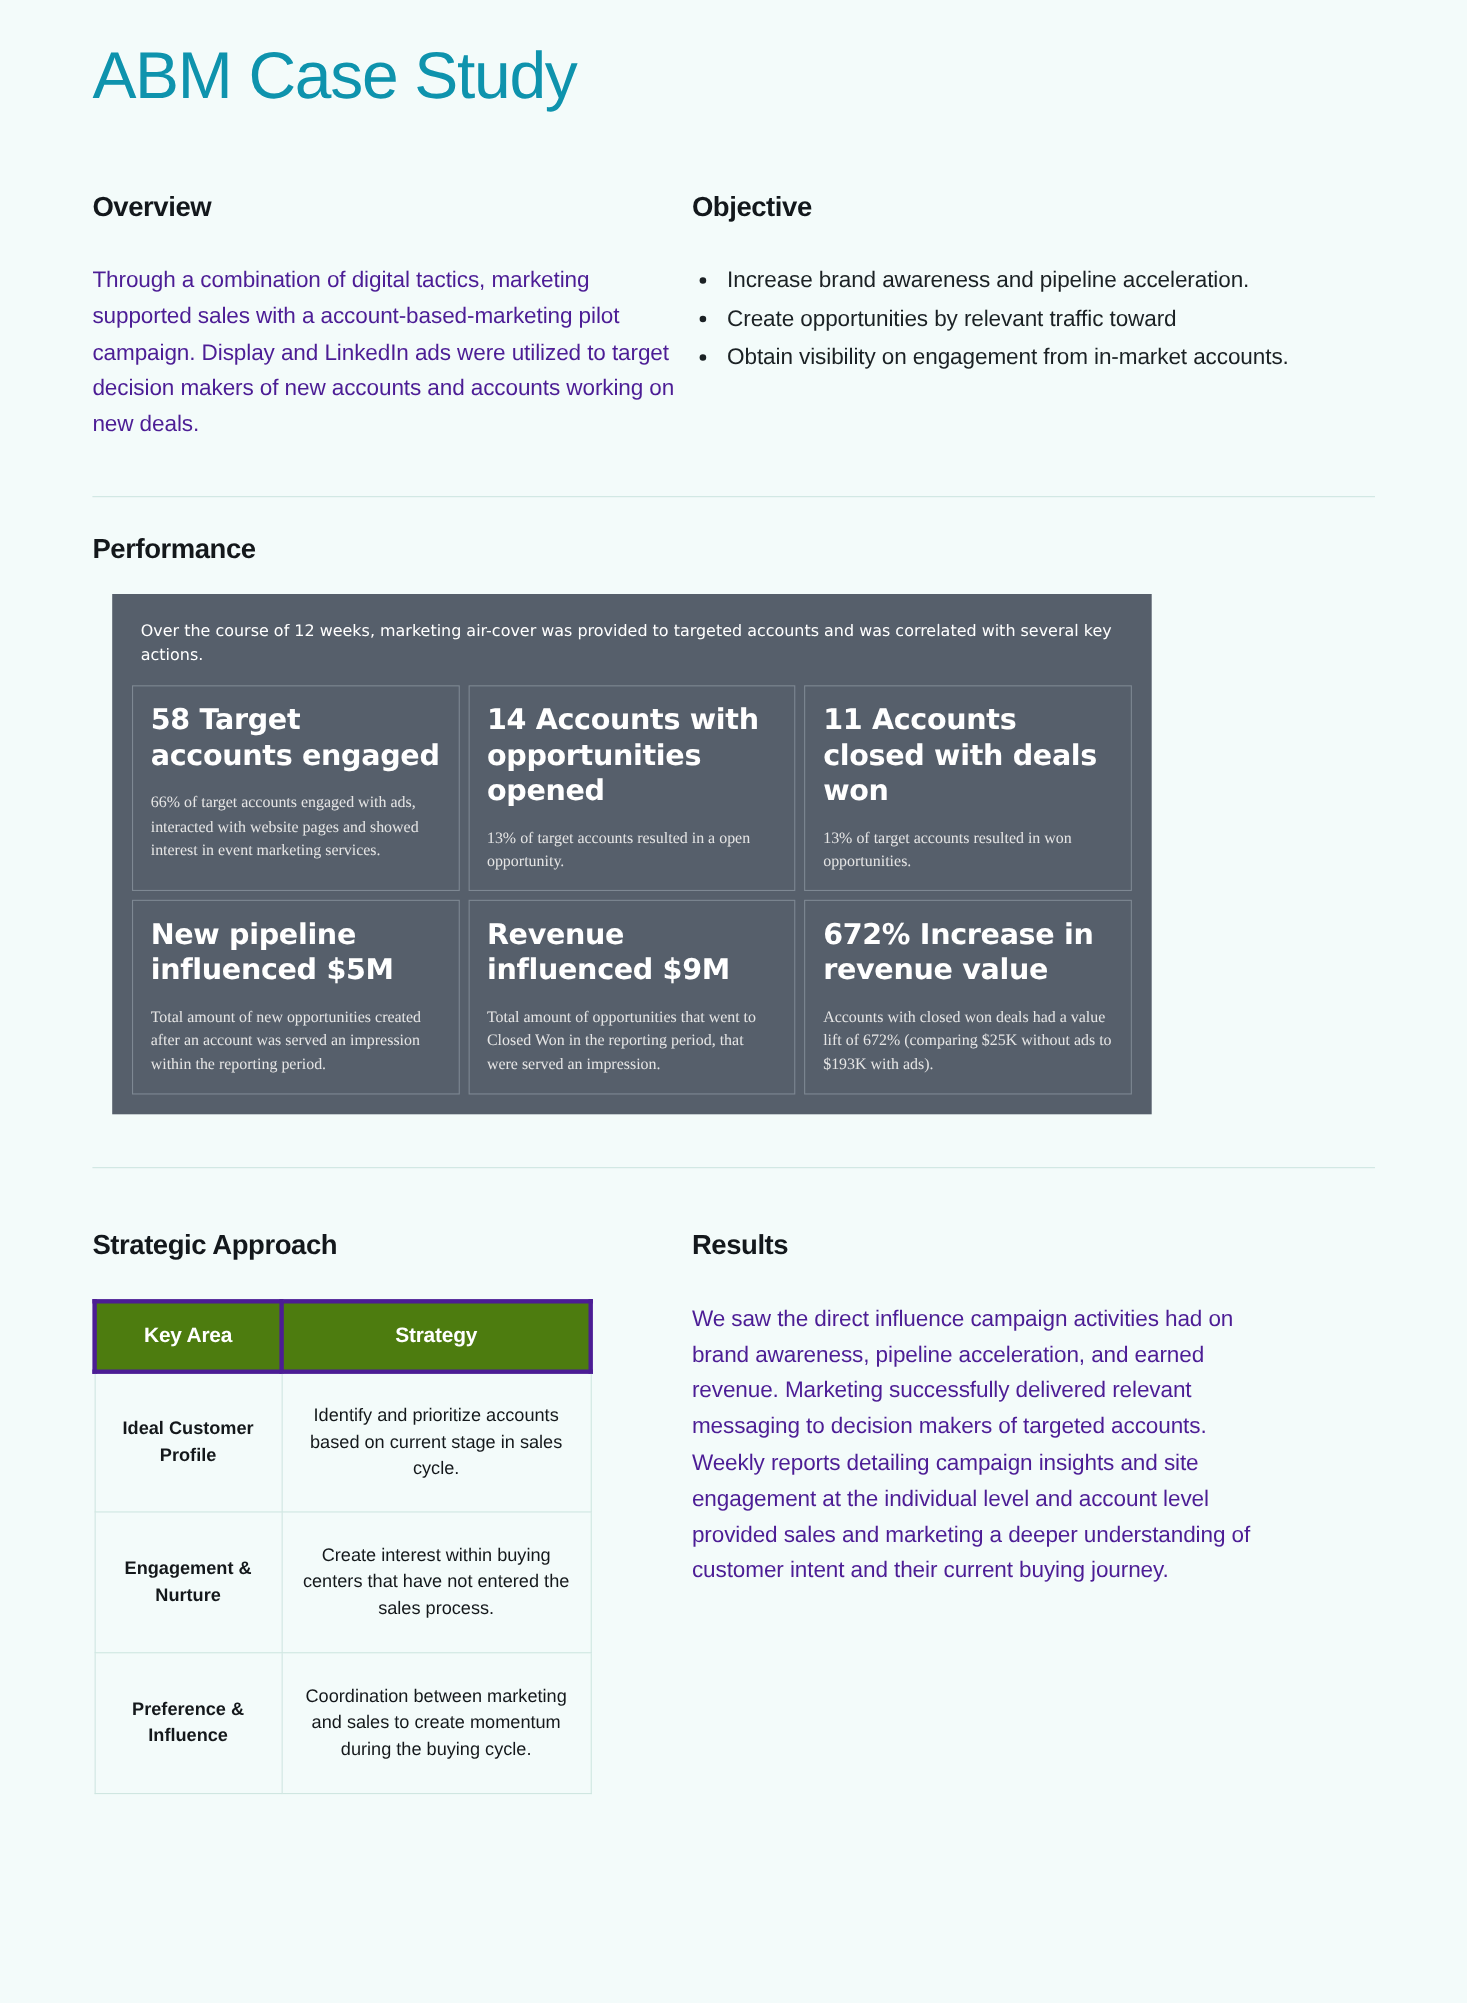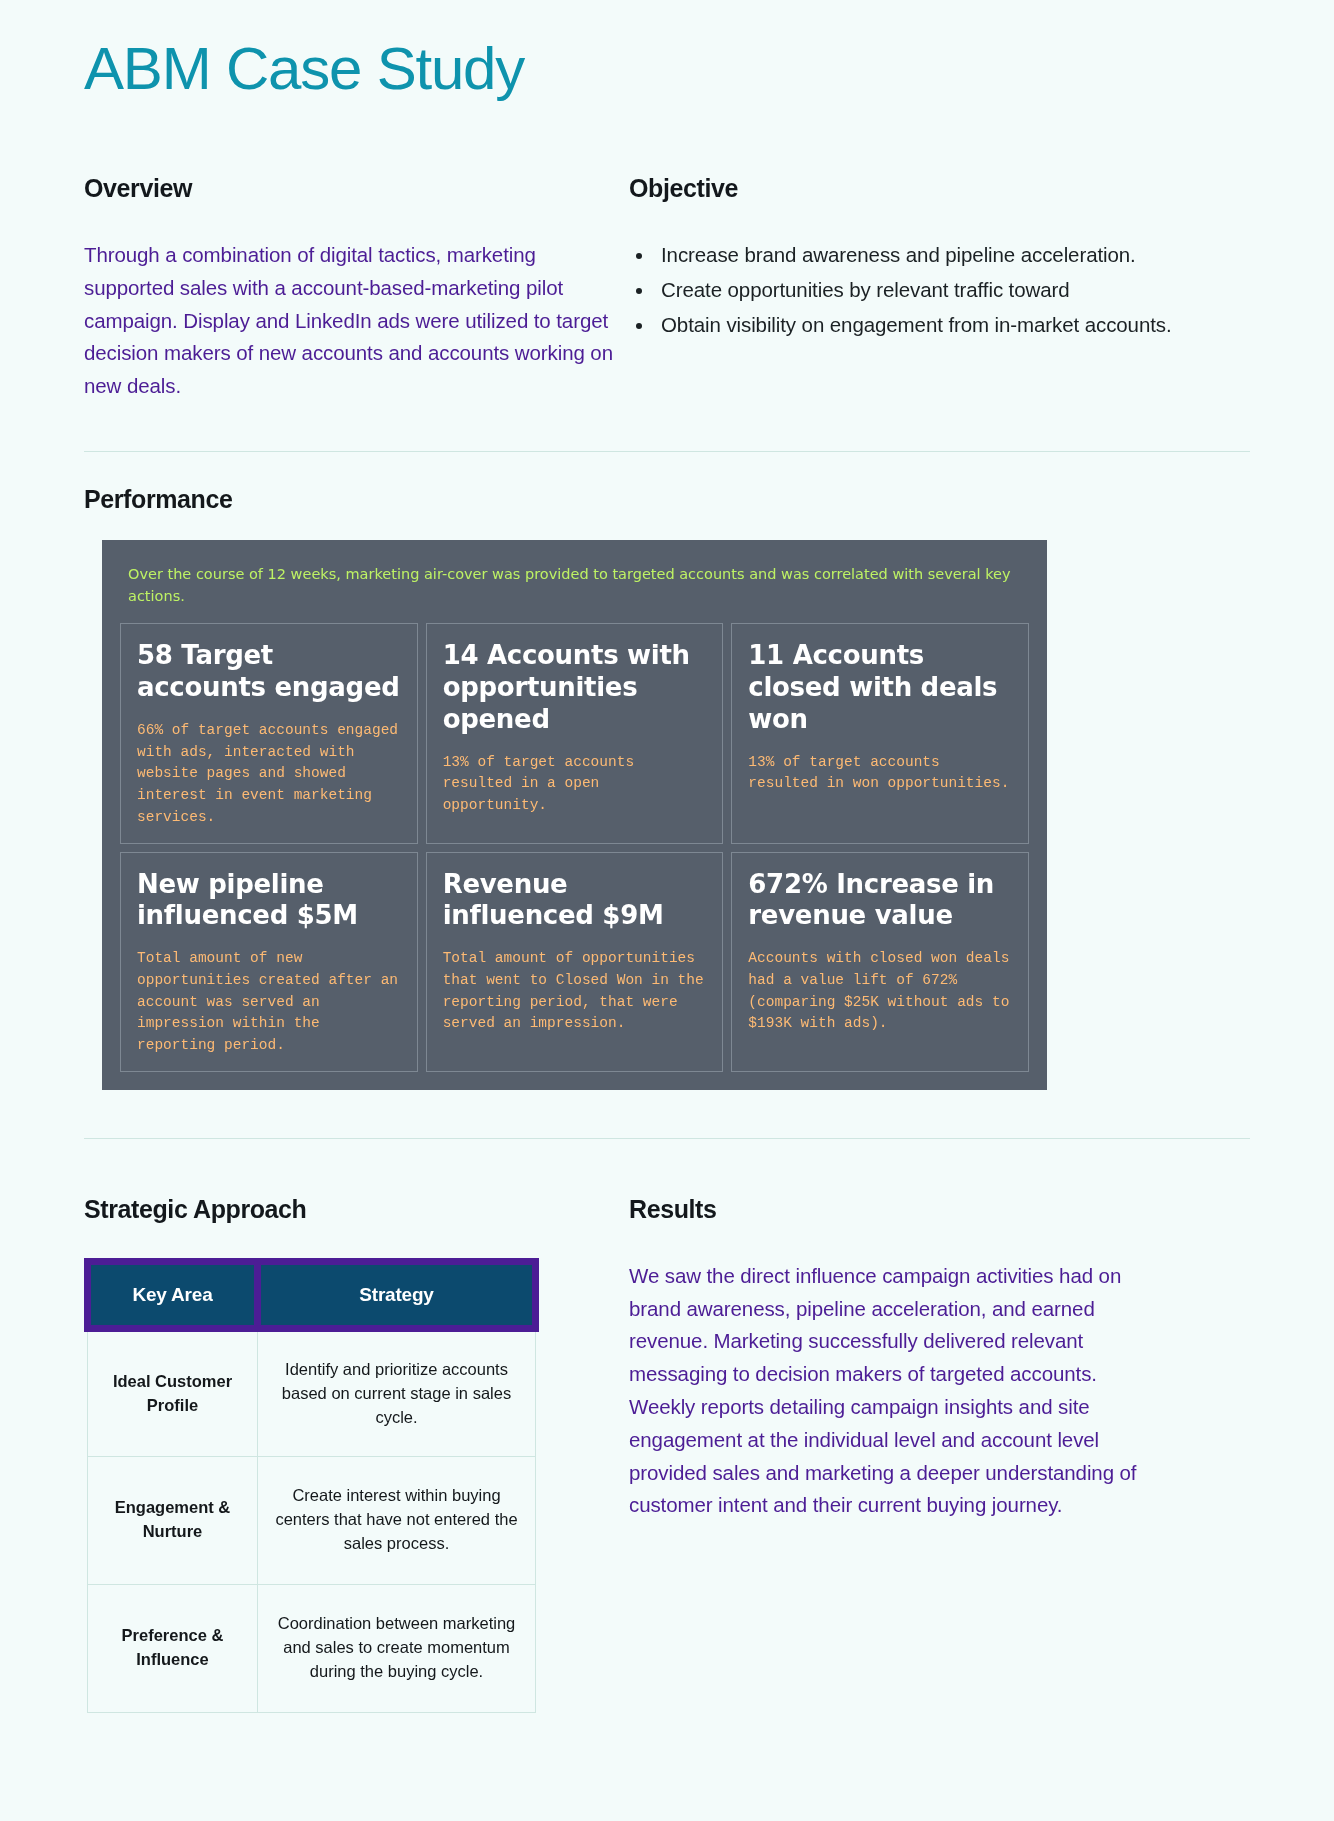--- a/index.html
+++ b/index.html
@@ -76,21 +76,21 @@
     margin: 33px 0 26px 0;
   }
   .perf-panel {
     background: #565f6b;
     padding: 16px 18px 18px 18px;
     margin-left: 18px;
     margin-right: 0px;
     width: 945px;
   }
   .perf-intro {
-    color: #bef264;
+    color: #ffffff;
     font-size: 14.5px;
     line-height: 1.5;
     padding: 8px 8px 16px 8px;
     font-family: "DejaVu Sans", sans-serif;
   }
   .perf-grid {
     display: grid;
     grid-template-columns: 1fr 1fr 1fr;
     grid-template-rows: auto auto;
     gap: 8px;
@@ -104,43 +104,43 @@
     margin: 0 0 16px 0;
     color: #ffffff;
     font-size: 26px;
     font-weight: bold;
     line-height: 1.22;
     font-family: "DejaVu Sans", sans-serif;
     letter-spacing: -0.3px;
   }
   .perf-card p {
     margin: 0;
-    color: #fdba74;
+    color: #e5e5e5;
     font-size: 14.5px;
     line-height: 1.5;
-    font-family: Liberation Mono, monospace;
+    font-family: Liberation Serif, serif;
   }
 
   
   .bottom-row { display: flex; margin-top: 40px; }
   .table-wrap { width: 545px; flex: none; }
   table.strategy {
     border-collapse: collapse;
     width: 455px;
     table-layout: fixed;
     margin-top: 34px;
   }
   table.strategy th {
-    background: #0c4a6e;
+    background: #4d7c0f;
     color: #ffffff;
     font-size: 19px;
     font-weight: bold;
     padding: 19px 8px;
     text-align: center;
-    border: 7px solid #4c1d95;
+    border: 4px solid #4c1d95;
     letter-spacing: -0.2px;
   }
   table.strategy th.col-key { width: 170px; }
   table.strategy td {
     border: 1px solid #cfe6e1;
     padding: 20px 10px;
     font-size: 16.5px;
     line-height: 1.45;
     text-align: center;
     vertical-align: middle;

